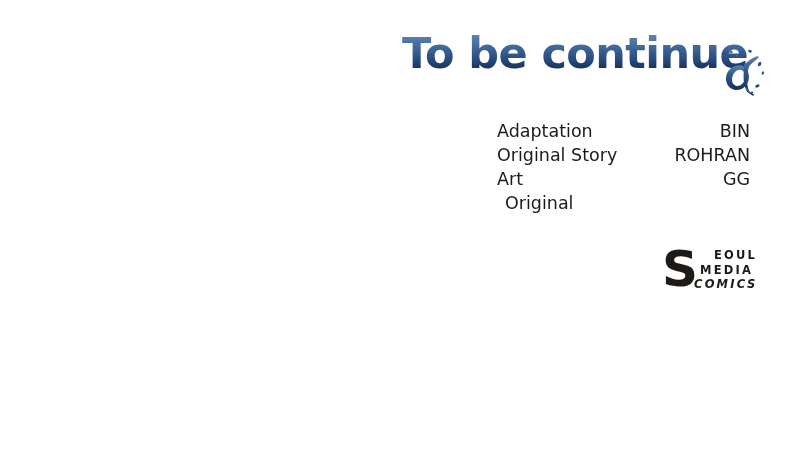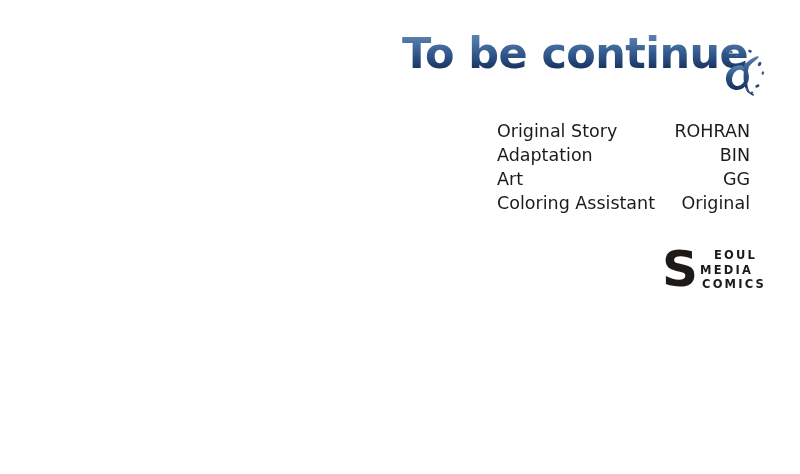--- a/index.html
+++ b/index.html
@@ -125,21 +125,21 @@
     font-family: "DejaVu Sans", "Liberation Sans", sans-serif;
     font-weight: 700;
     font-size: 11.5px;
     line-height: 14.5px;
     color: #1d1a17;
     letter-spacing: 2.2px;
     white-space: nowrap;
   }
   .logo-line.l1 { margin-left: 24px; }
   .logo-line.l2 { margin-left: 10px; }
-  .logo-line.l3 { margin-left: 12px; }
+  .logo-line.l3 { margin-left: 4px; font-style: italic; }
 </style>
 </head>
 <body>
 
 <div class="page">
 
   <div class="tbc">
     <div class="tbc-main">To be continue</div>
 
     <div class="tbc-d-wrap">
@@ -186,36 +186,35 @@
         <ellipse cx="46.8" cy="31.0" rx="1.2" ry="1.8" fill="#365b8b" transform="rotate(12 46.8 31.0)"></ellipse>
         <ellipse cx="41.4" cy="44.0" rx="2.2" ry="1.5" fill="#24497a" transform="rotate(-25 41.4 44.0)"></ellipse>
         <ellipse cx="36.0" cy="50.6" rx="1.3" ry="1.0" fill="#2f5386"></ellipse>
       </svg>
     </div>
   </div>
 
   <div class="credits">
 
     <div class="credit-row">
+      <span class="credit-role">Adaptation</span>
+      <span class="credit-name">BIN</span>
+    </div>
+
+    <div class="credit-row">
       <span class="credit-role">Original Story</span>
       <span class="credit-name">ROHRAN</span>
     </div>
 
     <div class="credit-row">
-      <span class="credit-role">Adaptation</span>
-      <span class="credit-name">BIN</span>
-    </div>
-
-    <div class="credit-row">
       <span class="credit-role">Art</span>
       <span class="credit-name">GG</span>
     </div>
 
     <div class="credit-row">
-      <span class="credit-role">Coloring Assistant</span>
       <span class="credit-name">Original</span>
     </div>
 
   </div>
 
   <div class="logo">
     <span class="logo-s">S</span>
     <div class="logo-lines">
       <div class="logo-line l1">EOUL</div>
       <div class="logo-line l2">MEDIA</div>

